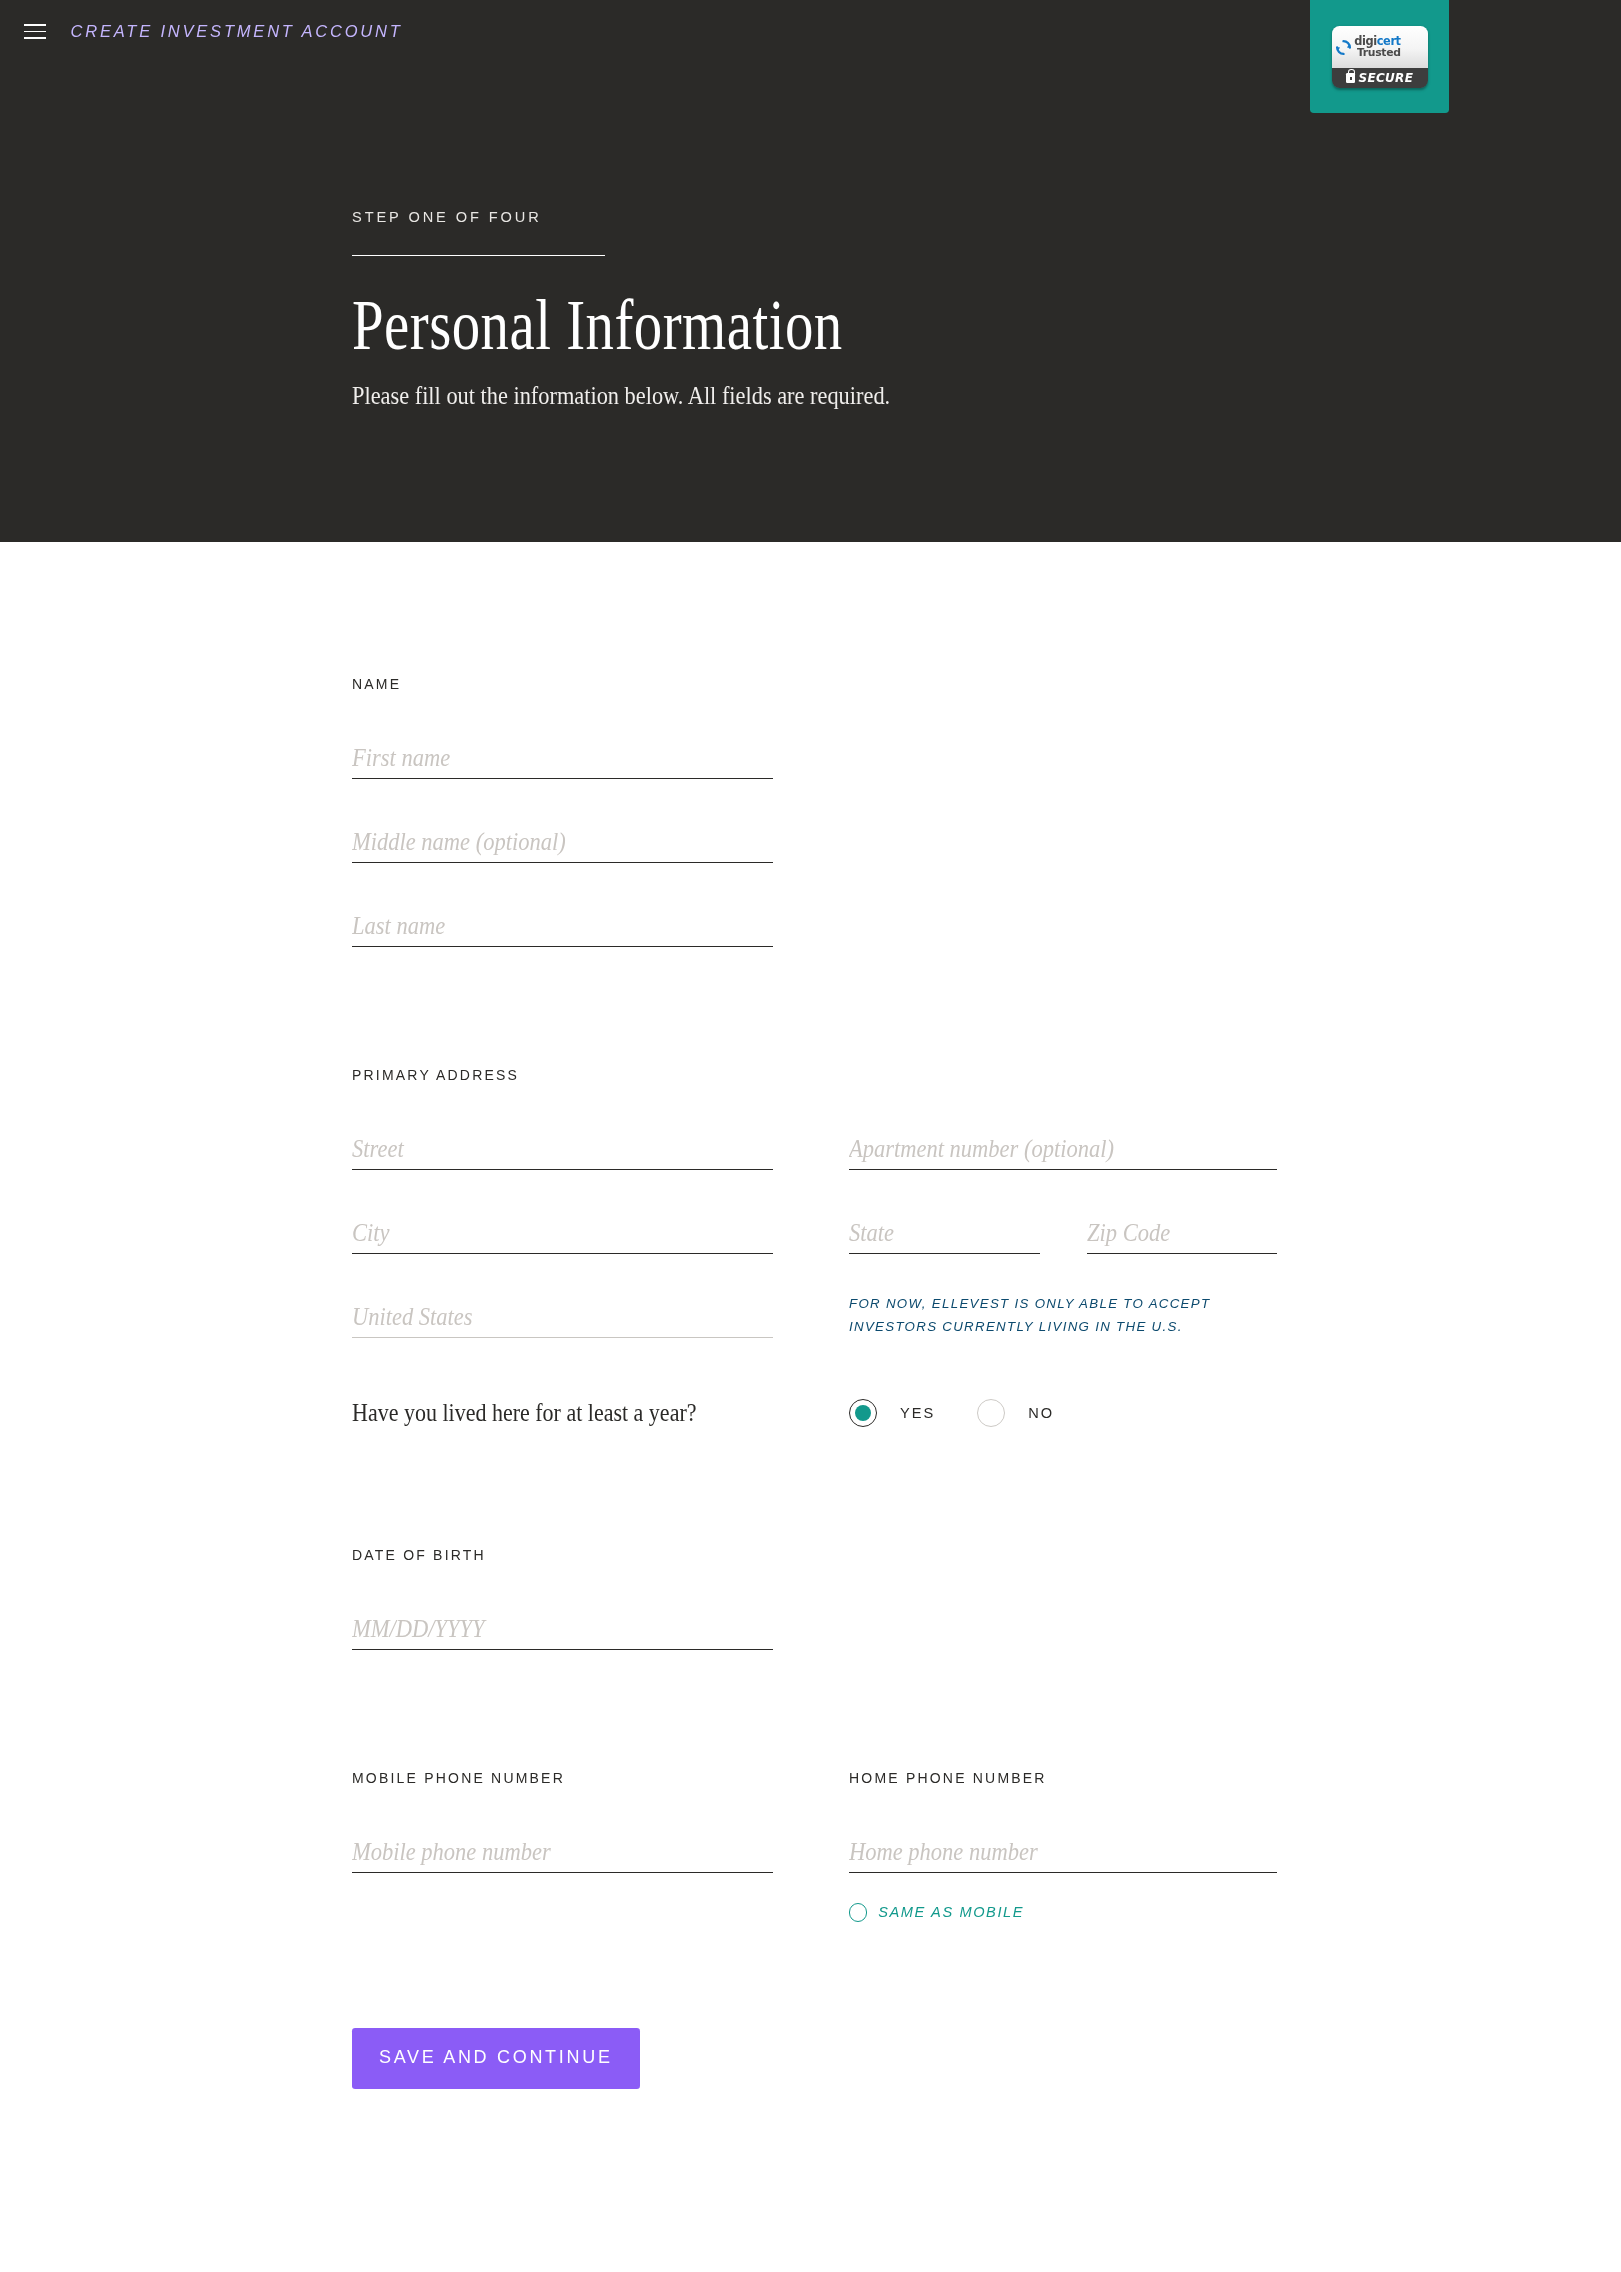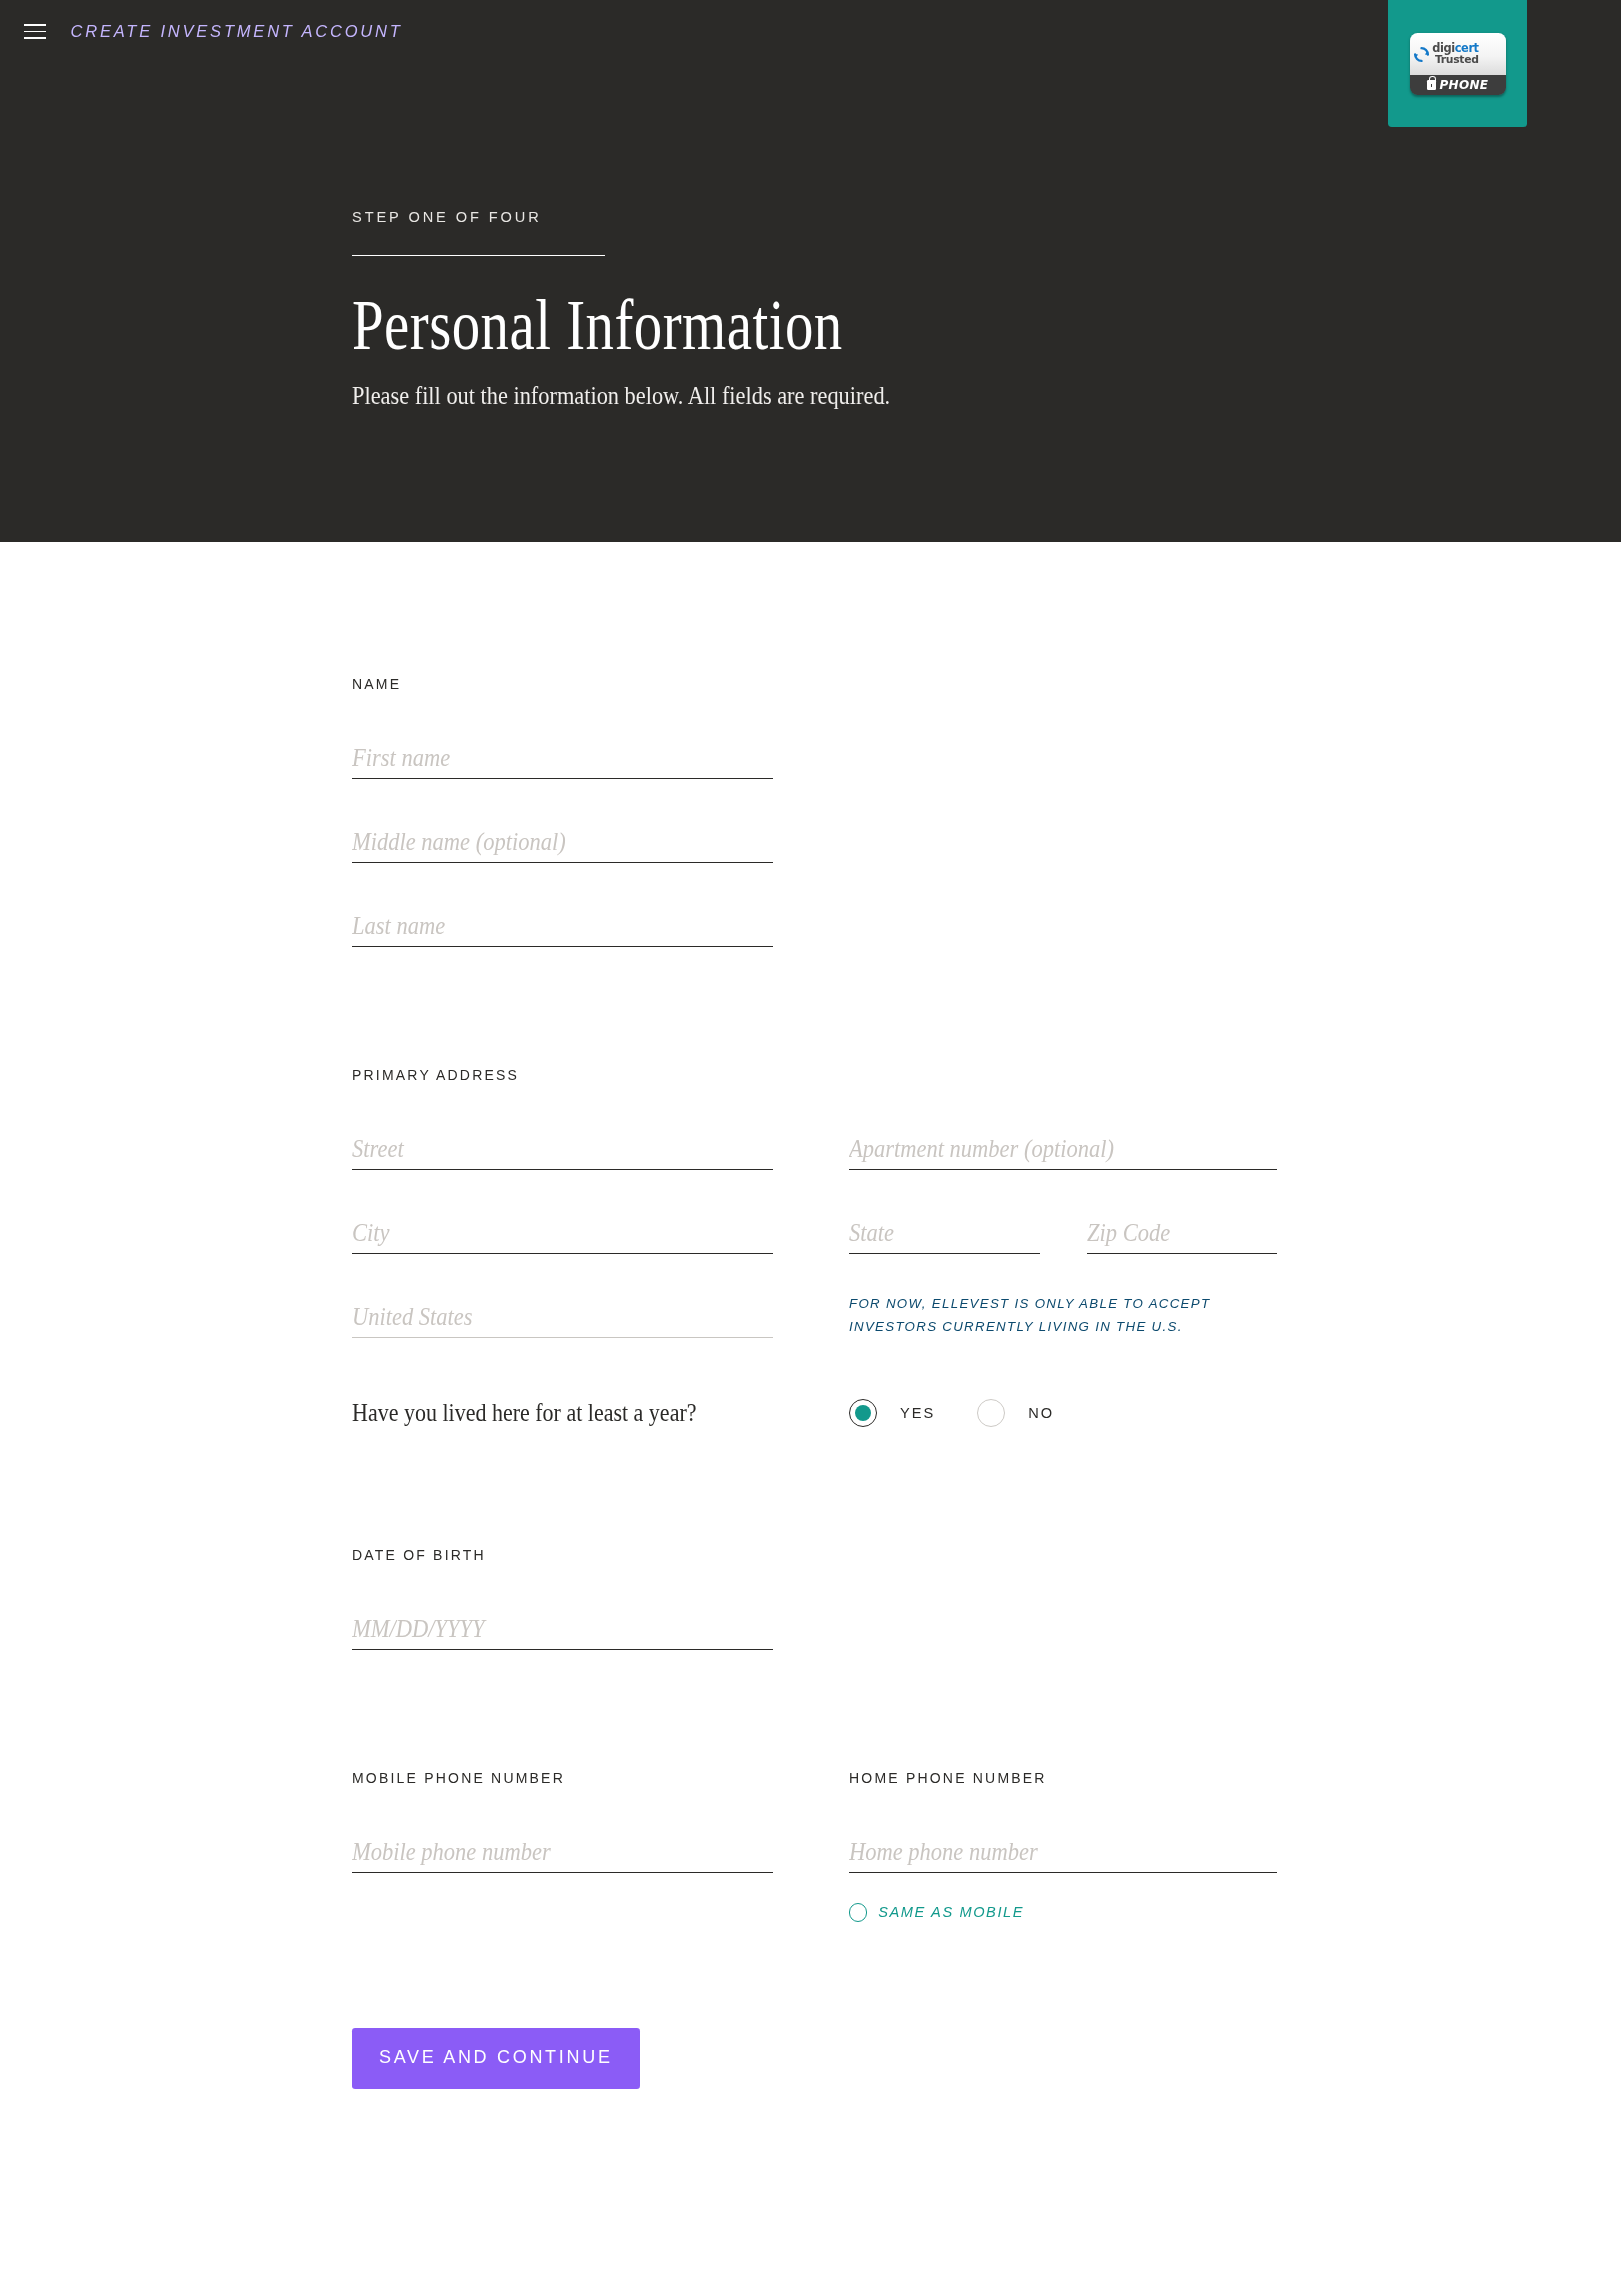--- a/index.html
+++ b/index.html
@@ -55,23 +55,23 @@
     letter-spacing: 2.8px;
     font-weight: 400;
     white-space: nowrap;
     font-style: italic;
   }
 
   
   .trust-badge {
     position: absolute;
     top: 0;
-    left: 1388px;
+    left: 1310px;
     width: 139px;
-    height: 127px;
+    height: 113px;
     background: #12998c;
     border-bottom-left-radius: 3.8px;
     border-bottom-right-radius: 3.8px;
     display: flex;
     align-items: center;
     justify-content: center;
   }
   .badge-card {
     width: 96px;
     height: 62px;
@@ -362,21 +362,21 @@
           <path d="M33 13 L36 21 L28 20 Z" fill="#1479c8"></path>
           <path d="M7 27 L4 19 L12 20 Z" fill="#1479c8"></path>
         </svg>
         <div class="badge-words">
           <div class="badge-digicert"><span class="d1">digi</span><span class="d2">cert</span></div>
           <div class="badge-trusted">Trusted</div>
         </div>
       </div>
       <div class="badge-bottom">
         <span class="lock-glyph"></span>
-        <span class="badge-secure">PHONE</span>
+        <span class="badge-secure">SECURE</span>
       </div>
     </div>
   </div>
 
   <div class="hero-copy">
     <div class="step-label">STEP ONE OF FOUR</div>
     <div class="step-rule"></div>
     <h1 class="page-title">Personal Information</h1>
     <p class="page-sub">Please fill out the information below. All fields are required.</p>
   </div>

